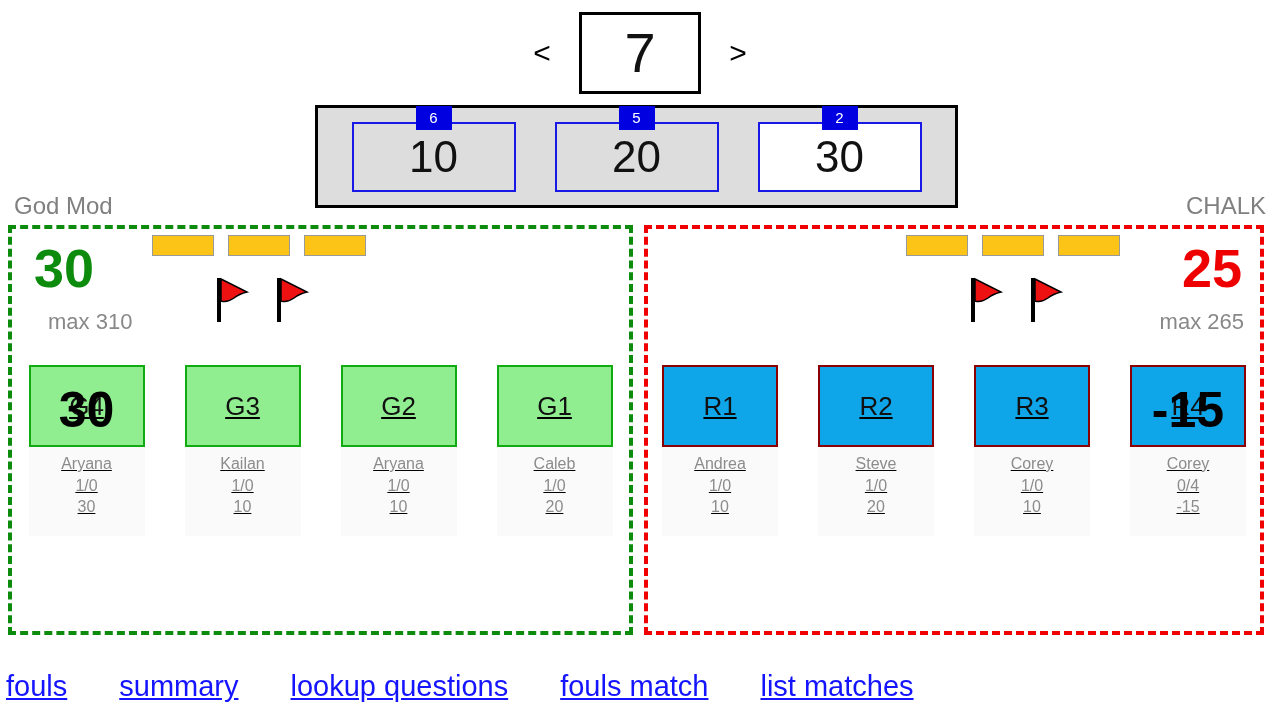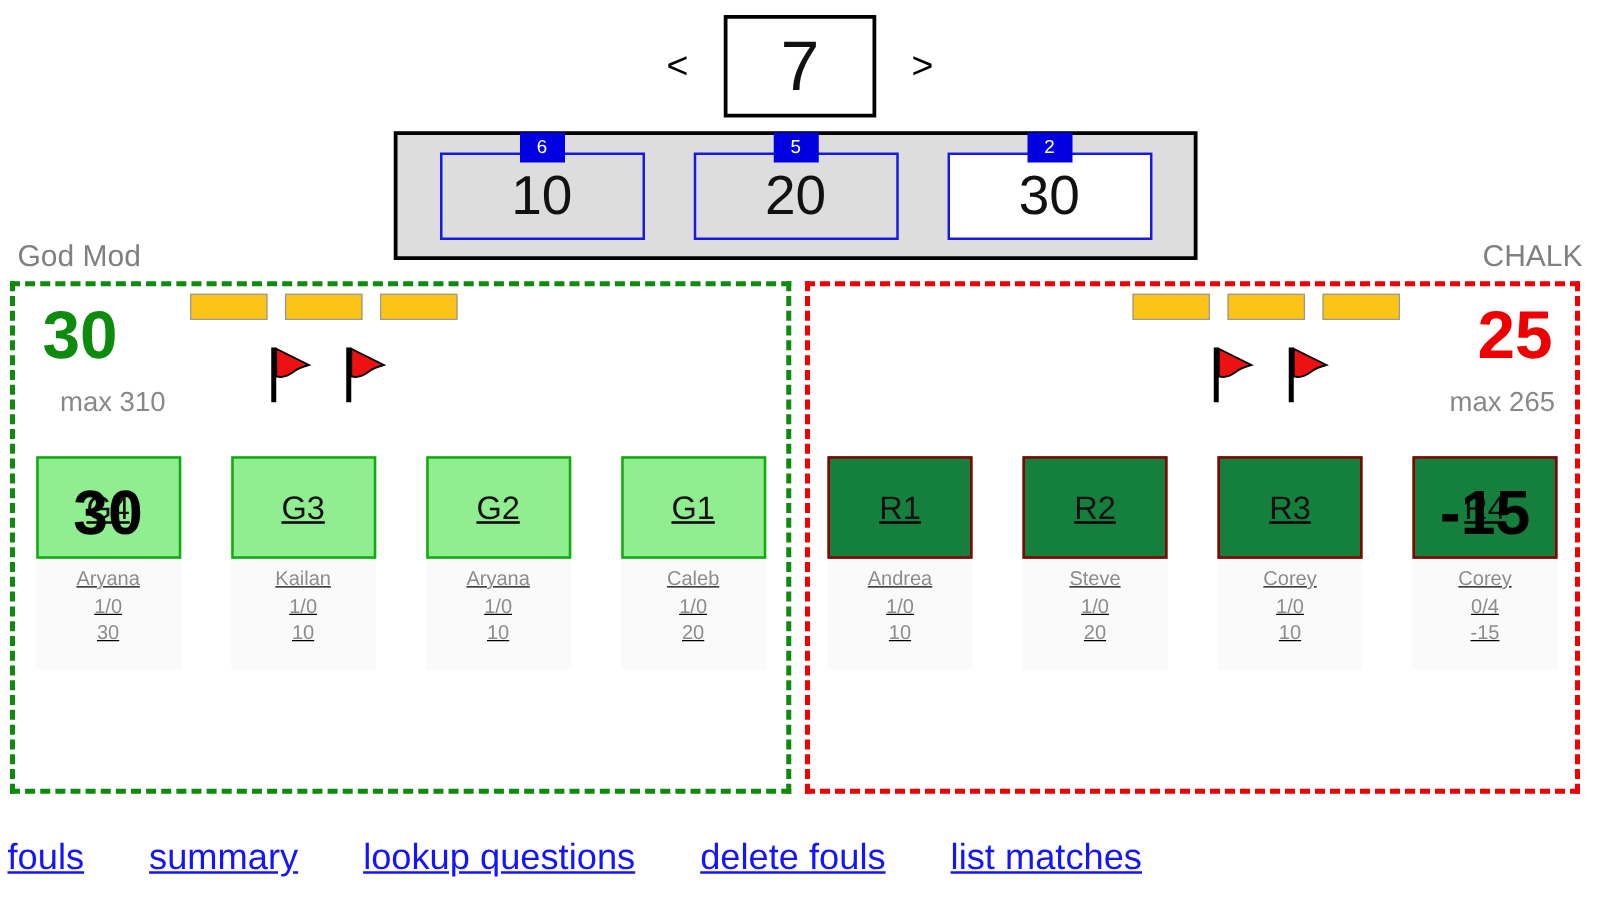--- a/index.html
+++ b/index.html
@@ -101,21 +101,21 @@
     position: absolute; top: 136px; left: 0; width: 100%;
     display: flex; justify-content: center; gap: 40px; text-decoration: underline;
   }
   .player { width: 116px; }
   .pbox {
     position: relative; height: 82px;
     display: flex; align-items: center; justify-content: center;
     cursor: pointer;
   }
   .pbox.g { background: #90ee90; border: 2px solid #11aa11; }
-  .pbox.r { background: #15803d; border: 2px solid #8b0000; }
+  .pbox.r { background: #0ea5e9; border: 2px solid #8b0000; }
   .pbox .plabel { font-size: 26px; color: #111; line-height: 1; }
   .pbox .pover {
     position: absolute; left: 0; top: 50%; width: 100%;
     transform: translateY(-42%);
     text-align: center; font-size: 50px; font-weight: bold;
     color: #000; line-height: 1; pointer-events: none;
   }
   .pstats {
     background: #fafafa; padding: 6px 0 18px 0;
     text-align: center; color: #8c8c8c;
@@ -296,17 +296,17 @@
             <div>-15</div>
           </div>
         </div>
       </div>
   </div>
 
   <div class="links" id="flinks">
       <a>fouls</a>
       <a>summary</a>
       <a>lookup questions</a>
-      <a>delete fouls</a>
+      <a>fouls match</a>
       <a>list matches</a>
     </div>
 
 </div>
 
 </body></html>

